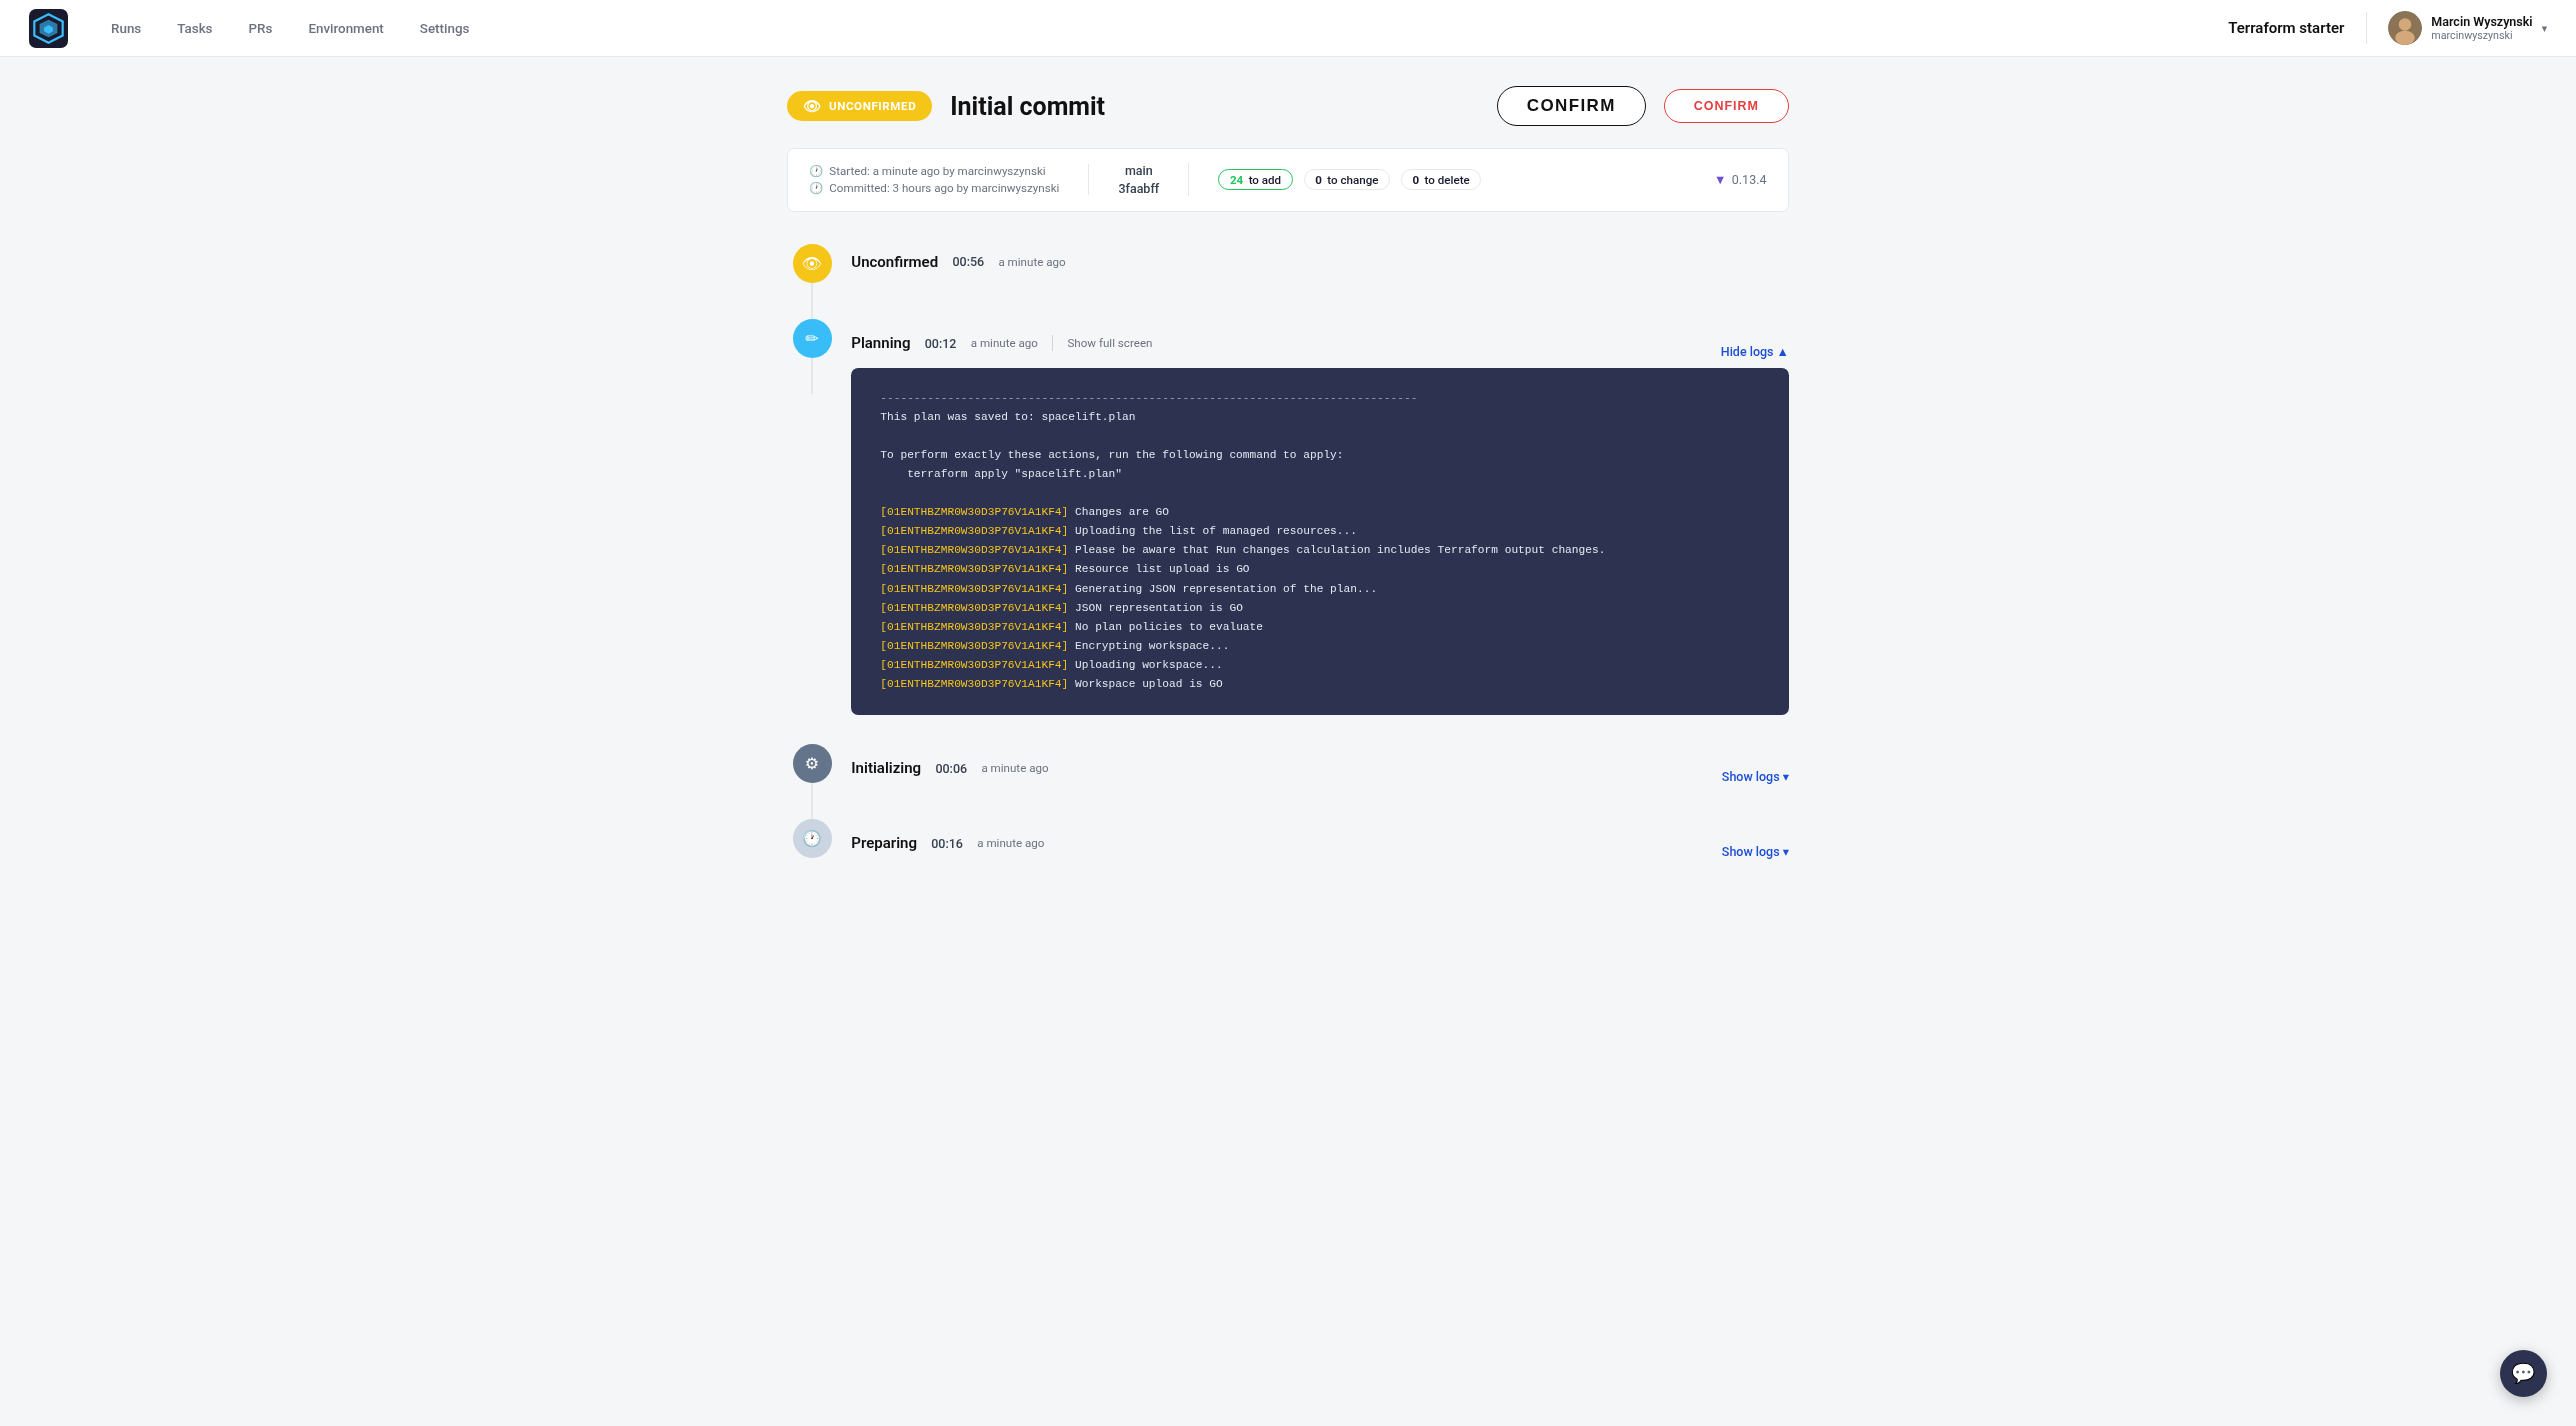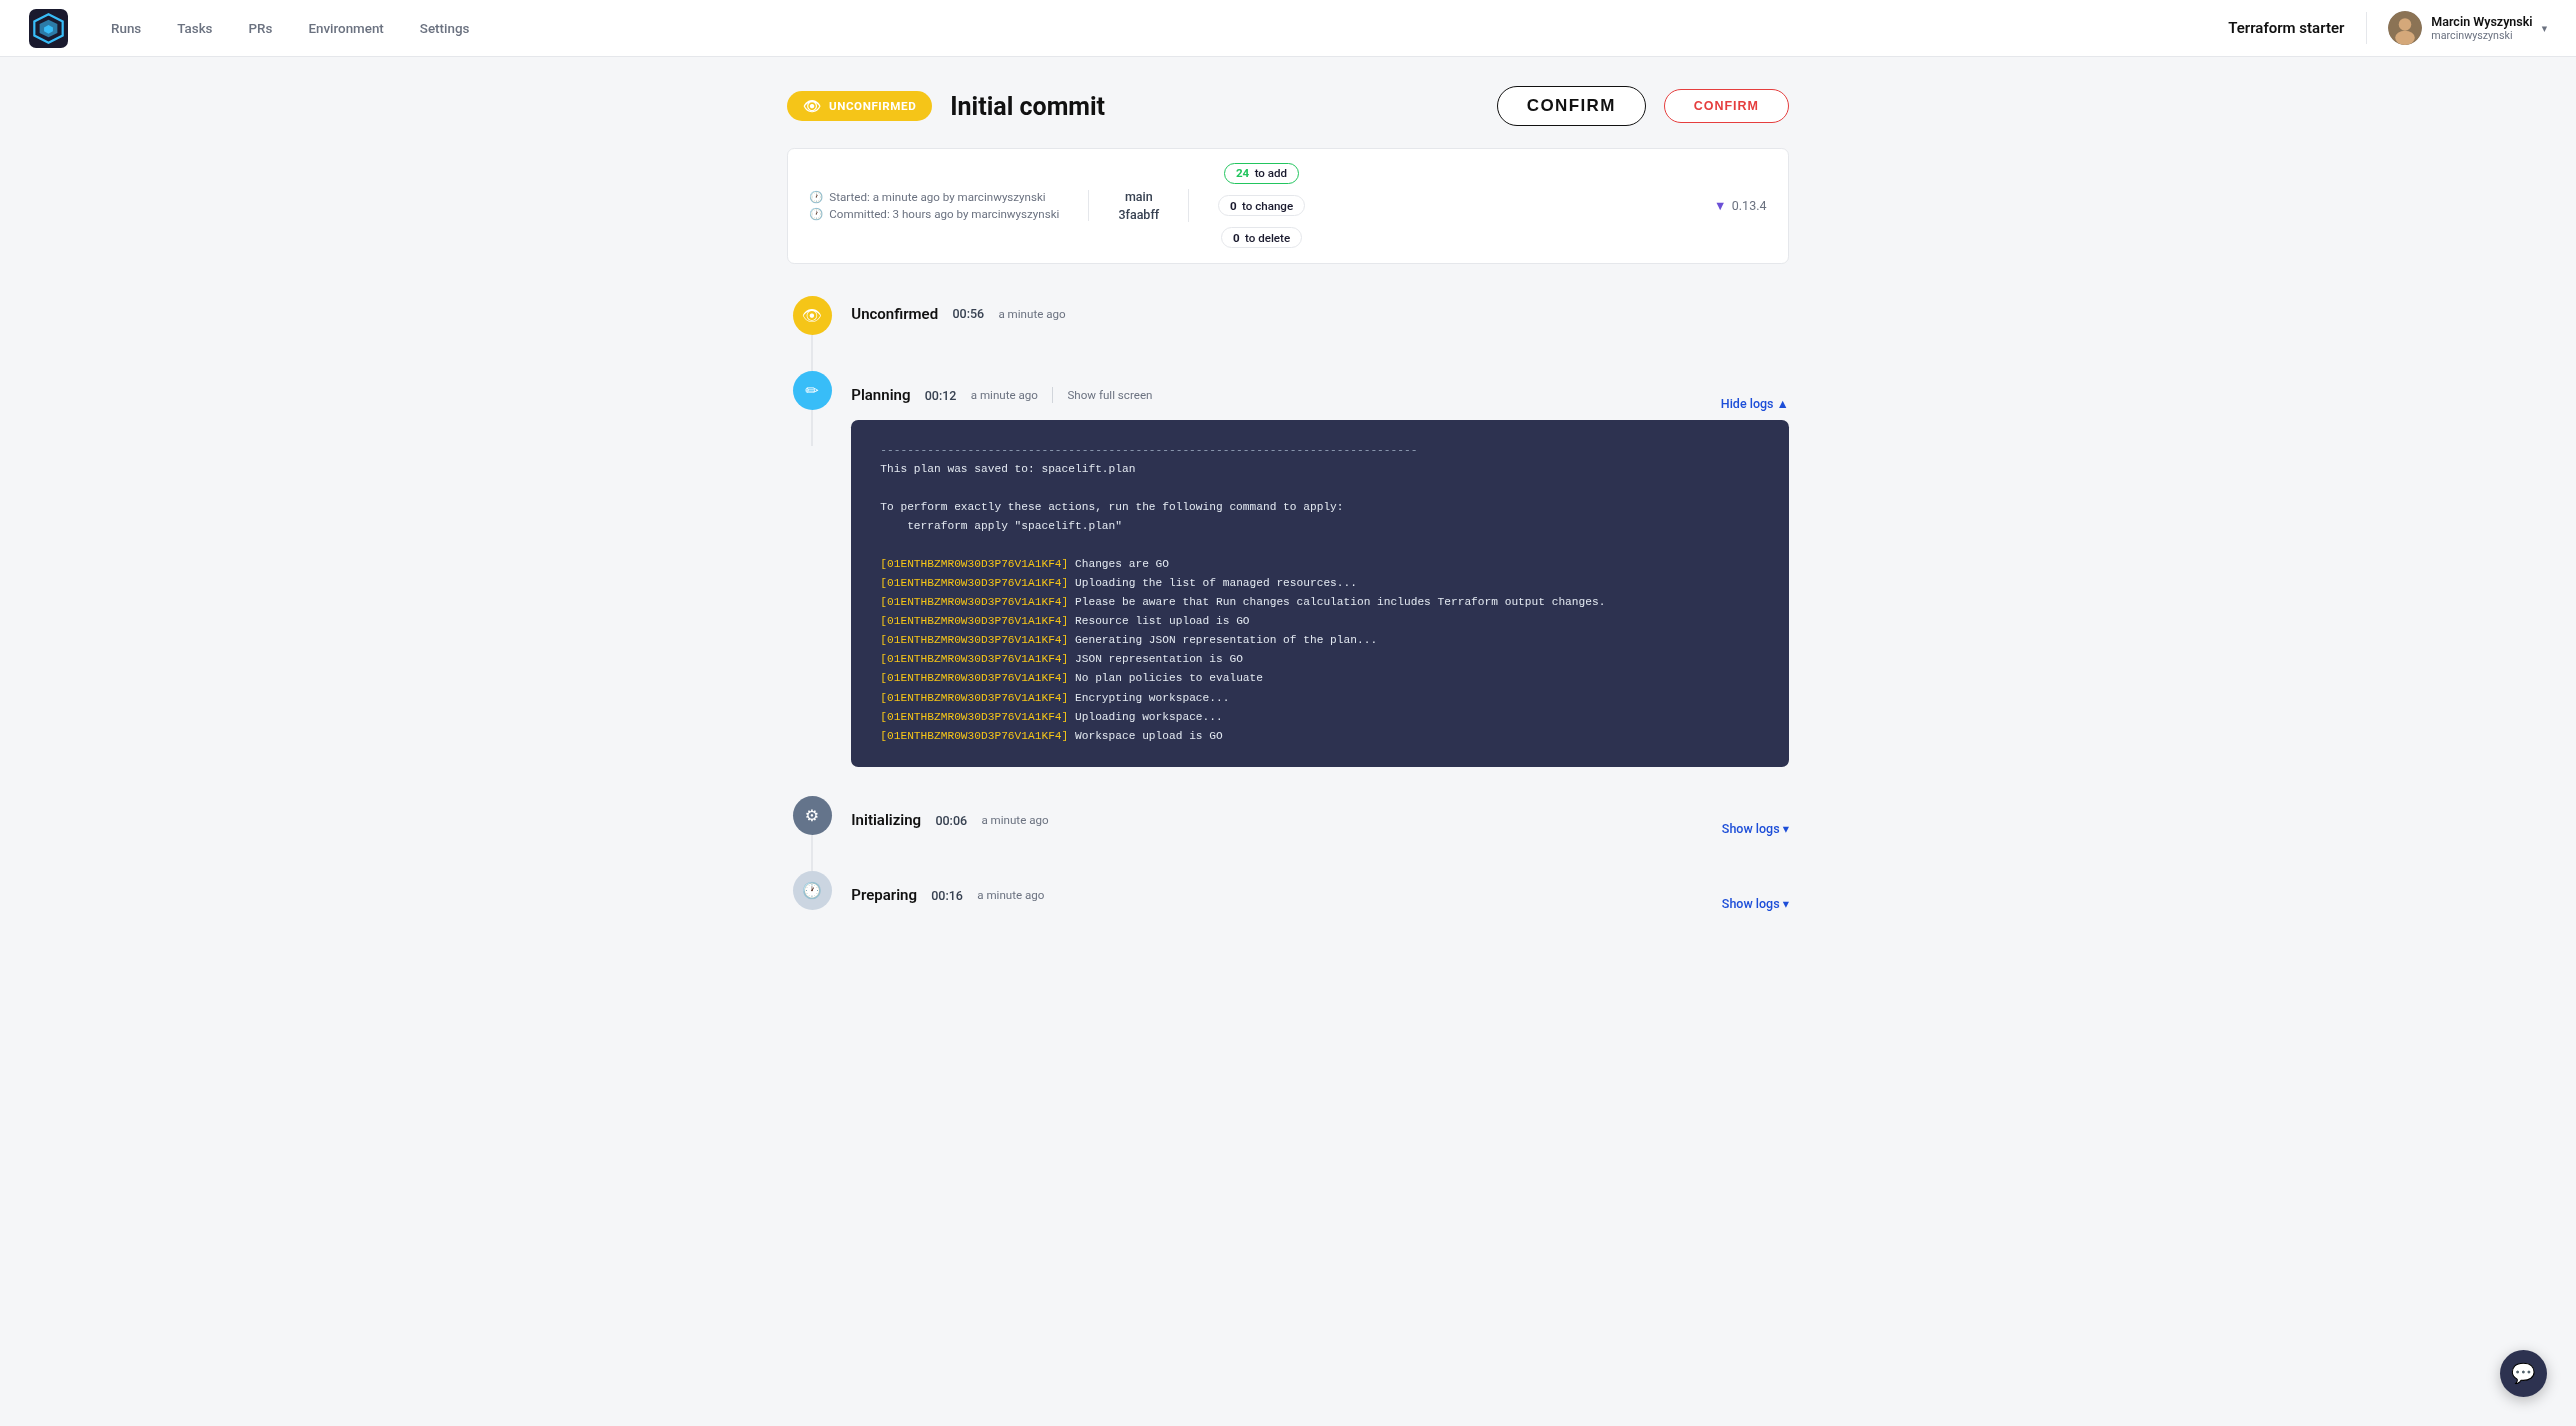--- a/index.html
+++ b/index.html
@@ -185,21 +185,20 @@
       font-size: 12.5px;
       color: #374151;
       font-weight: 500;
       align-items: center;
     }
     .meta-changes {
       display: flex;
       align-items: center;
       gap: 10.7px;
       padding: 0 29px;
-      flex-direction: column;
     }
     .change-badge {
       display: flex;
       align-items: center;
       gap: 5.4px;
       border: 0.9px solid #e5e7eb;
       border-radius: 12.5px;
       padding: 2.7px 10.7px;
       font-size: 11.6px;
       font-weight: 500;

